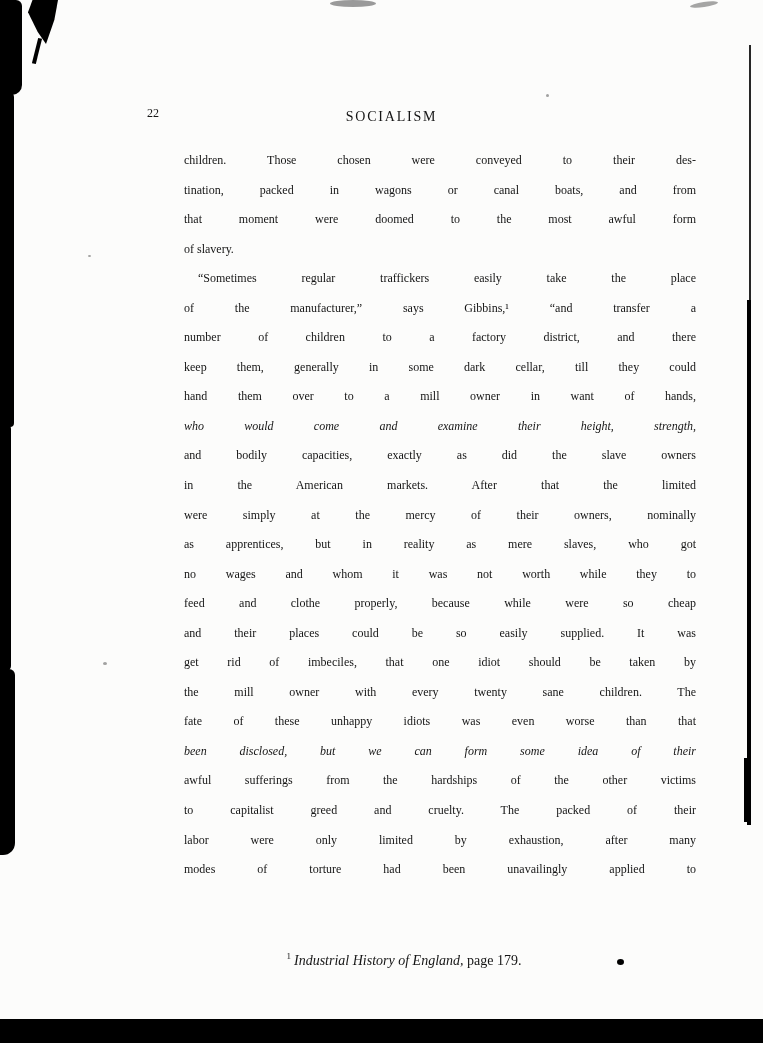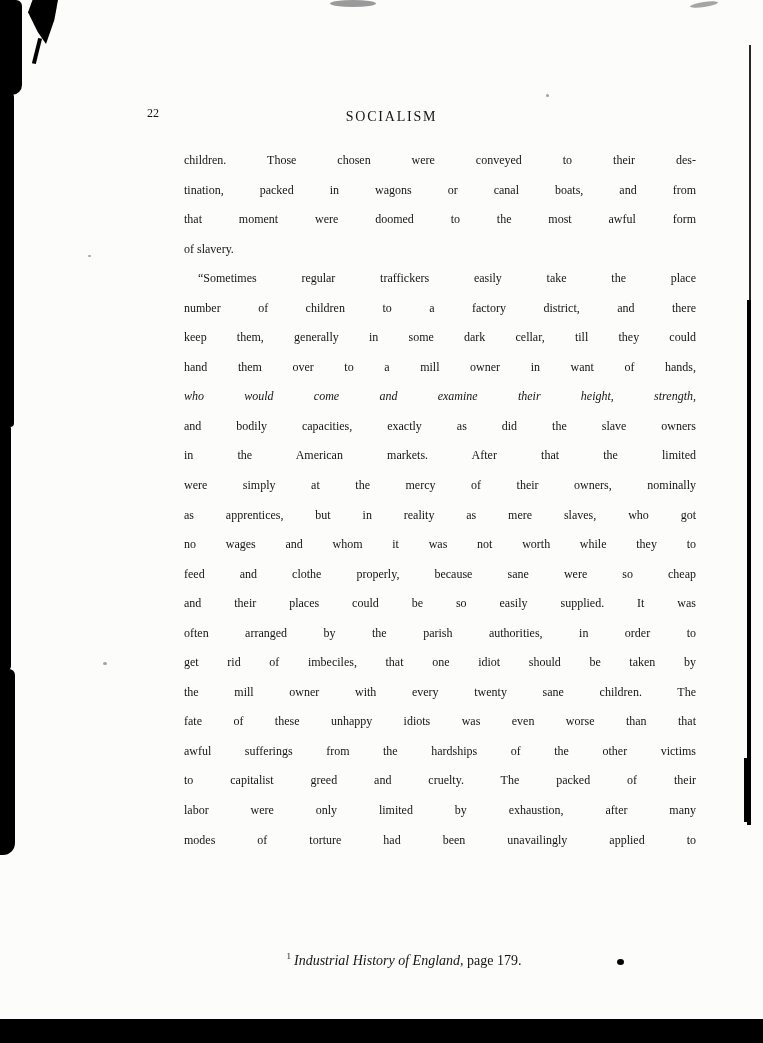--- a/index.html
+++ b/index.html
@@ -90,35 +90,36 @@
 
 <div class="page-number">22</div>
 <div class="running-header">SOCIALISM</div>
 
 <div class="body-text">
     <div class="line just">children. Those chosen were conveyed to their des-</div>
     <div class="line just">tination, packed in wagons or canal boats, and from</div>
     <div class="line just">that moment were doomed to the most awful form</div>
     <div class="line">of slavery.</div>
     <div class="line just indent">“Sometimes regular traffickers easily take the place</div>
+    <div class="line just">of the manufacturer,” says Gibbins,¹ “and transfer a</div>
     <div class="line just">number of children to a factory district, and there</div>
     <div class="line just">keep them, generally in some dark cellar, till they could</div>
     <div class="line just">hand them over to a mill owner in want of hands,</div>
     <div class="line just ital">who would come and examine their height, strength,</div>
     <div class="line just">and bodily capacities, exactly as did the slave owners</div>
     <div class="line just">in the American markets. After that the limited</div>
     <div class="line just">were simply at the mercy of their owners, nominally</div>
     <div class="line just">as apprentices, but in reality as mere slaves, who got</div>
     <div class="line just">no wages and whom it was not worth while they to</div>
-    <div class="line just">feed and clothe properly, because sane were so cheap</div>
+    <div class="line just">feed and clothe properly, because while were so cheap</div>
     <div class="line just">and their places could be so easily supplied. It was</div>
-    <div class="line just">often arranged by the parish authorities, in order to</div>
     <div class="line just">get rid of imbeciles, that one idiot should be taken by</div>
     <div class="line just">the mill owner with every twenty sane children. The</div>
     <div class="line just">fate of these unhappy idiots was even worse than that</div>
+    <div class="line just ital">been disclosed, but we can form some idea of their</div>
     <div class="line just">awful sufferings from the hardships of the other victims</div>
     <div class="line just">to capitalist greed and cruelty. The packed of their</div>
     <div class="line just">labor were only limited by exhaustion, after many</div>
     <div class="line just">modes of torture had been unavailingly applied to</div>
   </div>
 
 <div class="footnote"><sup>1</sup><i>Industrial History of England,</i><span> page 179.</span></div>
 <div class="ink-dot"></div>
 
 <div class="artifact a-left-1"></div>

